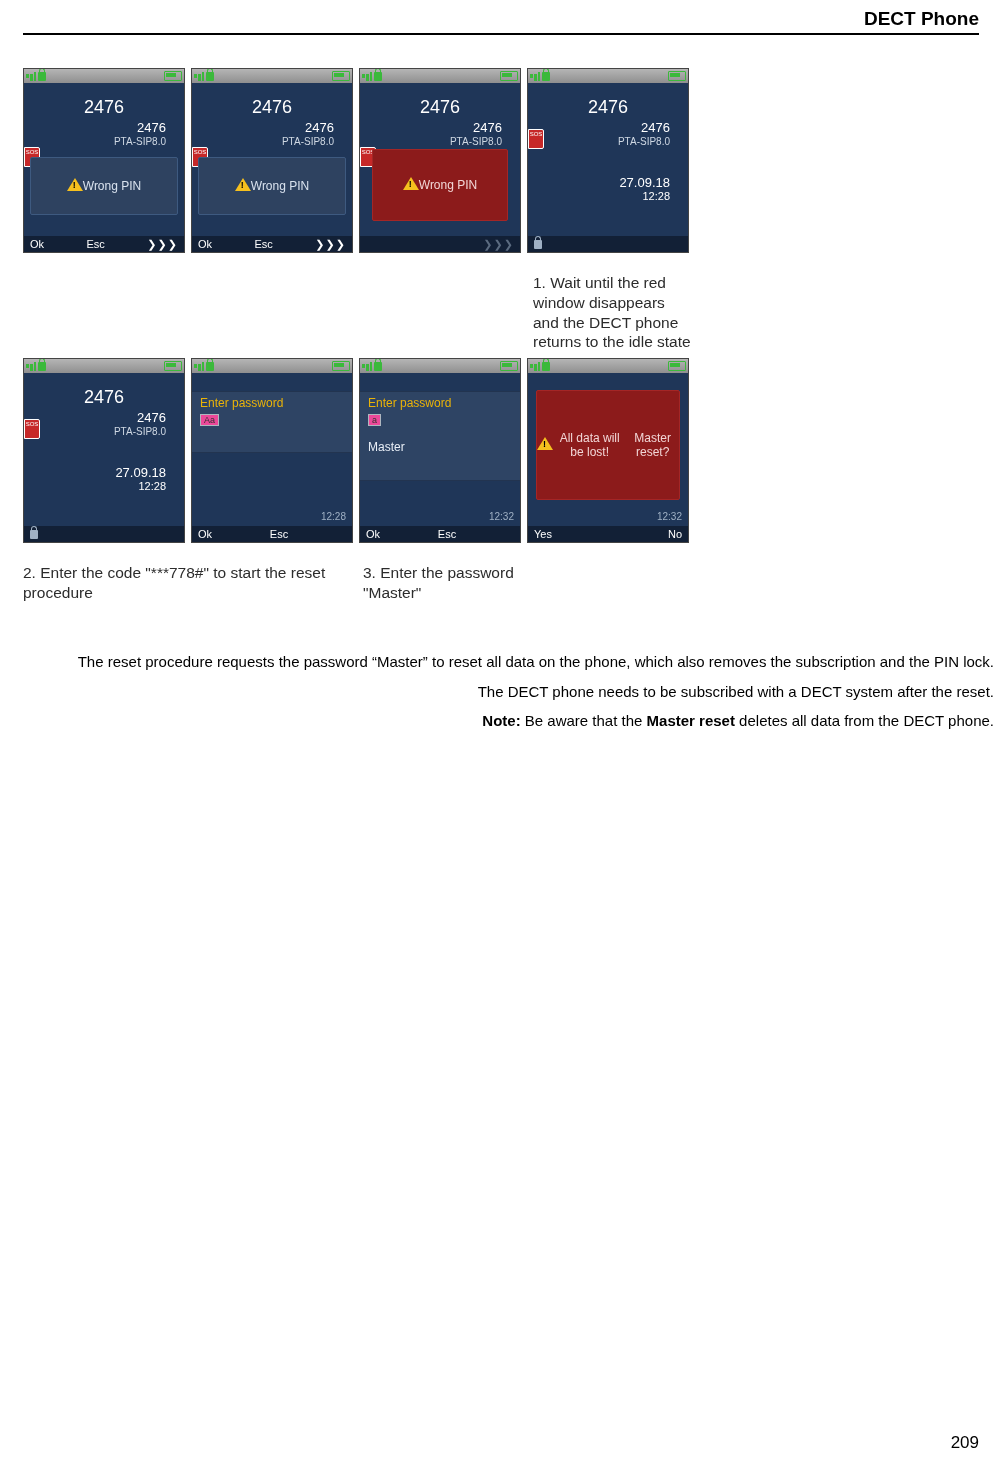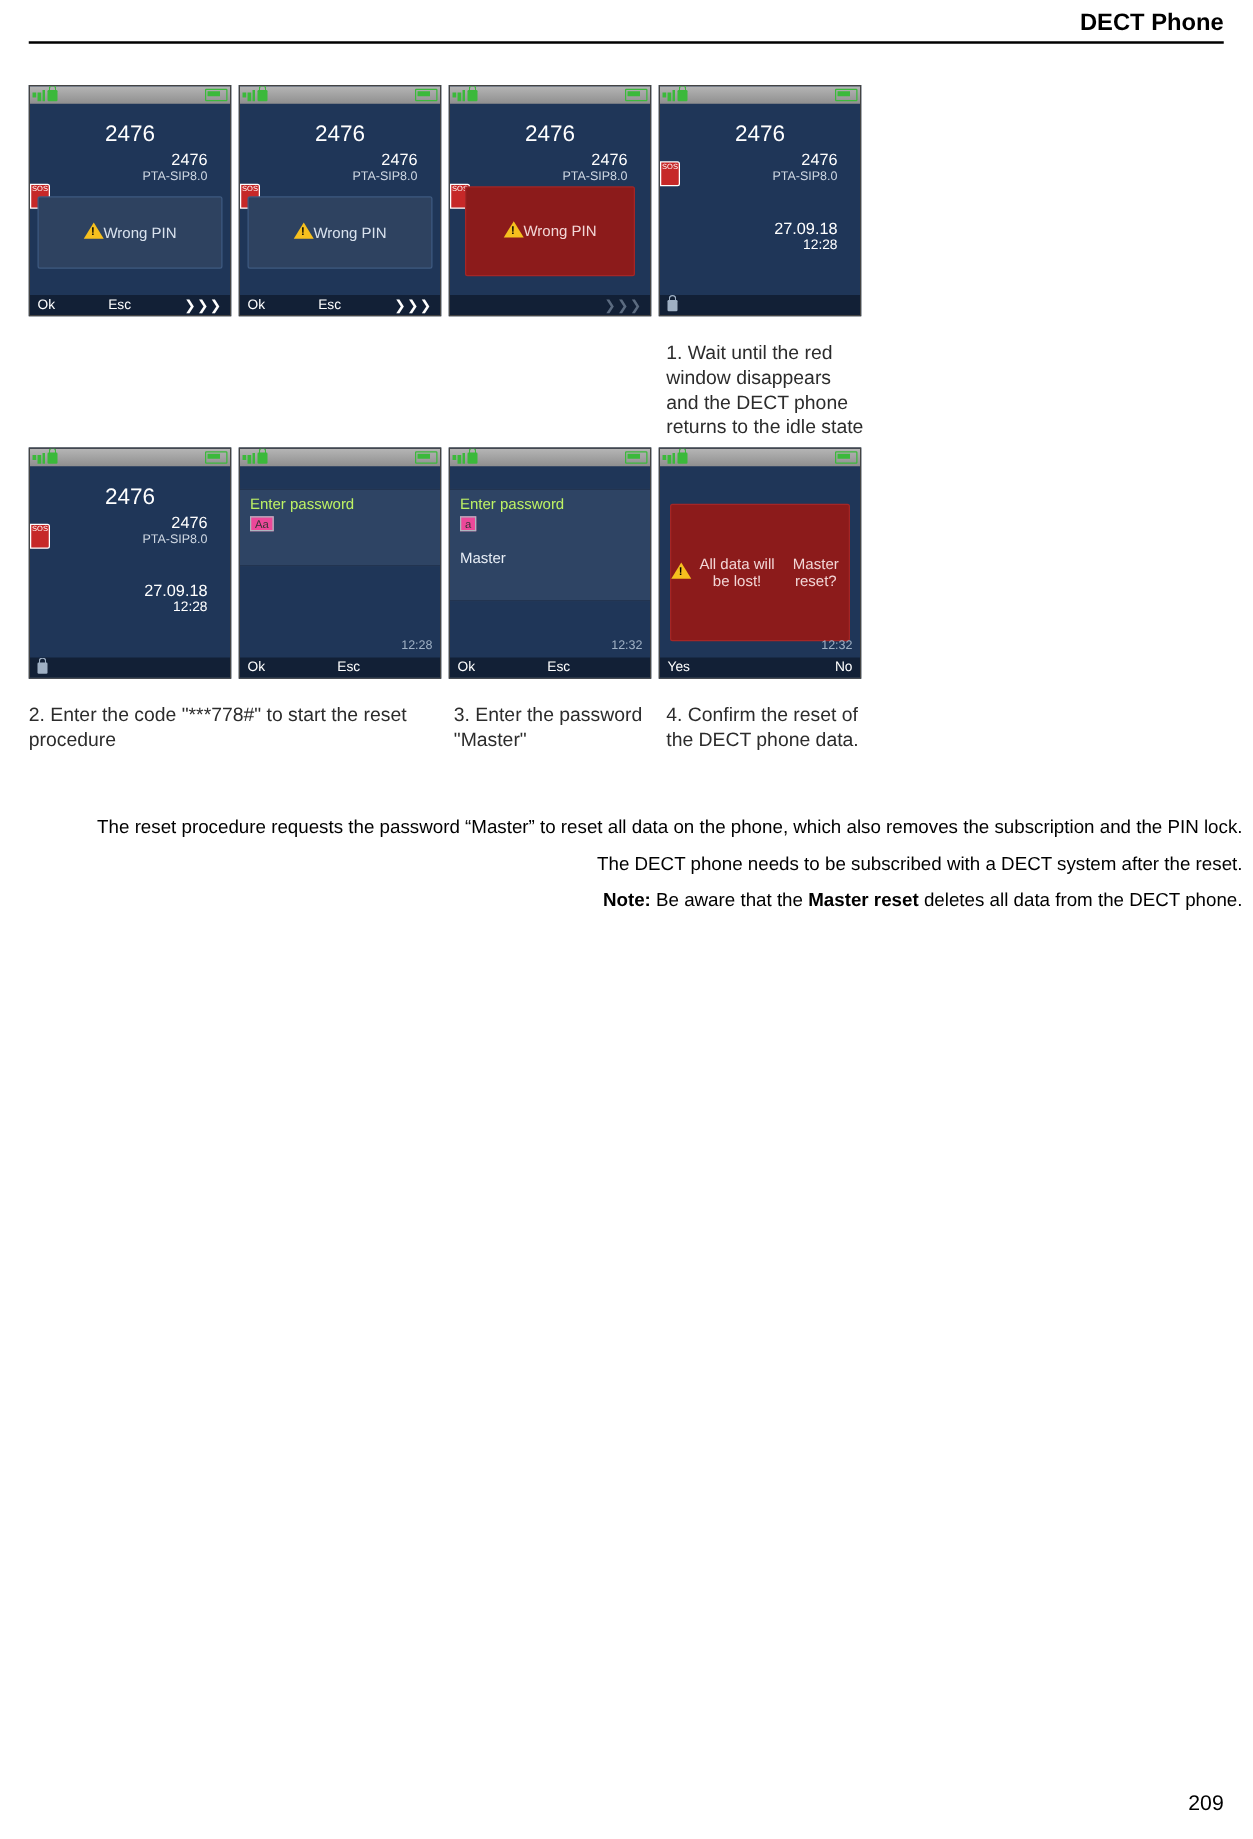--- a/index.html
+++ b/index.html
@@ -107,33 +107,33 @@
   .lock-icon{ width:8px;height:9px;background:#9fb0c4;border-radius:1px;position:relative;display:inline-block;}
   .lock-icon::before{content:"";position:absolute;top:-4px;left:1px;width:4px;height:4px;border:1px solid #9fb0c4;border-bottom:none;border-radius:3px 3px 0 0;}
 
   
   .dialog {
     position:absolute; left:6px; right:6px; top:88px; height:56px;
     background:#2e4260; border:1px solid #3e5a80; border-radius:2px;
     display:flex; flex-direction:row; align-items:center; justify-content:center;
   }
   .dialog.red { background:#8c1b1b; border-color:#a42626; top:80px; height:70px; left:12px; right:12px;}
-  .dialog.red2{ background:#8c1b1b; border-color:#a42626; top:44px; height:108px; left:8px; right:8px;}
+  .dialog.red2{ background:#8c1b1b; border-color:#a42626; top:31px; height:108px; left:8px; right:8px;}
   .warn { width:0;height:0;border-left:8px solid transparent;border-right:8px solid transparent;border-bottom:13px solid #f6c01e; margin-bottom:4px; position:relative;}
   .warn::after{content:"!";position:absolute;left:-2px;top:2px;font-size:9px;font-weight:700;color:#000;}
   .dlg-text{ font-size:12px; color:#d9e2ee; text-align:center; }
   .dlg-text.red{ color:#f2d6d6; }
 
   
   .pwd-panel{
     position:absolute; left:0; right:0; top:32px; height:52px;
     background:#2e4464; border-top:1px solid #223450; border-bottom:1px solid #223450;
     padding:4px 8px;
   }
-  .pwd-title{ color:#bef264; font-size:12px; margin-bottom:3px;}
+  .pwd-title{ color:#eab308; font-size:12px; margin-bottom:3px;}
   .pwd-mode { display:inline-block; background:#ec4899; color:#333; font-size:9px; padding:0 3px; border:1px solid #aeb6bf;}
   .pwd-value{ color:#e8eef6; font-size:12px; margin-top:14px;}
   .time-corner{ position:absolute; right:6px; bottom:20px; font-size:10px; color:#9fb0c4;}
 
   
   .caption {
     width: 160px;
     font-size: 15.5px;
     line-height: 1.28;
     color: #2c2c2c;
@@ -334,21 +334,20 @@
         <span class="sk-left">Yes</span>
         <span class="sk-mid"></span>
         <span class="sk-right" style="letter-spacing:0">No</span>
       </div>
     </div>
   </div>
 
   <div style="display:flex;gap:10px;">
     <div class="caption wide">2. Enter the code "***778#"  to start the reset procedure</div>
     <div class="caption">3. Enter the password  "Master"</div>
-    <div class="caption">4. Confirm  the reset of the DECT phone  data.</div>
   </div>
 </div>
 
 <div class="body-text">
   <p>The reset procedure requests the password “Master” to reset all data on the phone, which also removes the subscription and the PIN lock.</p>
   <p>The DECT phone needs to be subscribed with a DECT system after the reset.</p>
   <p>
     <b>Note:</b><span> Be aware that the </span><b>Master reset</b><span> deletes all data from the DECT phone.</span>
   </p>
 </div>

